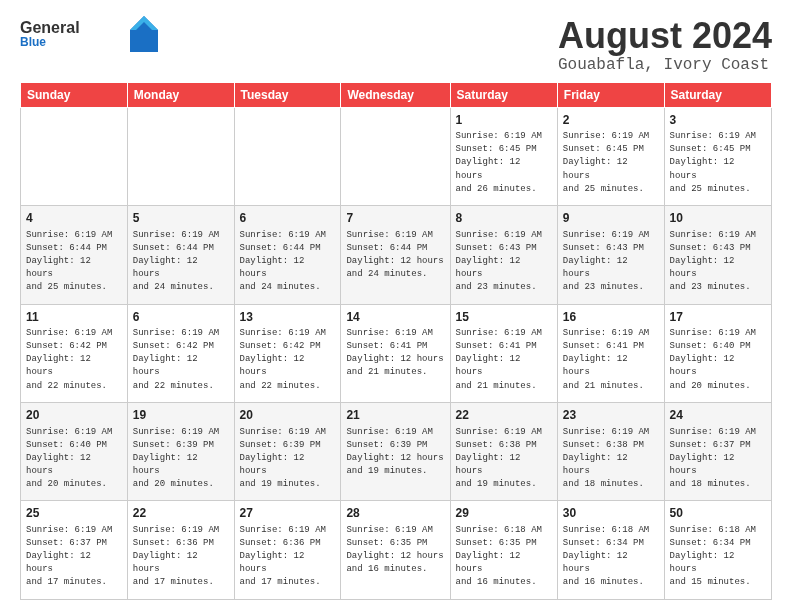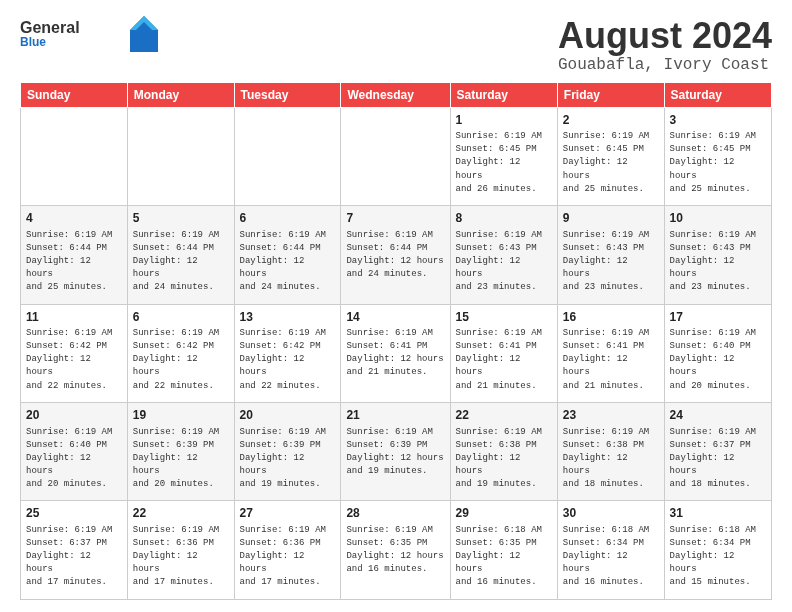--- a/index.html
+++ b/index.html
@@ -248,19 +248,19 @@
           </td>
           <td>
             <span class="day-num">29</span>
             <div class="day-info">Sunrise: 6:18 AM<br>Sunset: 6:35 PM<br>Daylight: 12 hours<br>and 16 minutes.</div>
           </td>
           <td>
             <span class="day-num">30</span>
             <div class="day-info">Sunrise: 6:18 AM<br>Sunset: 6:34 PM<br>Daylight: 12 hours<br>and 16 minutes.</div>
           </td>
           <td>
-            <span class="day-num">31</span>
+            <span class="day-num">50</span>
             <div class="day-info">Sunrise: 6:18 AM<br>Sunset: 6:34 PM<br>Daylight: 12 hours<br>and 15 minutes.</div>
           </td>
         </tr>
       </tbody>
   </table>
 </div>
 
 </body></html>

